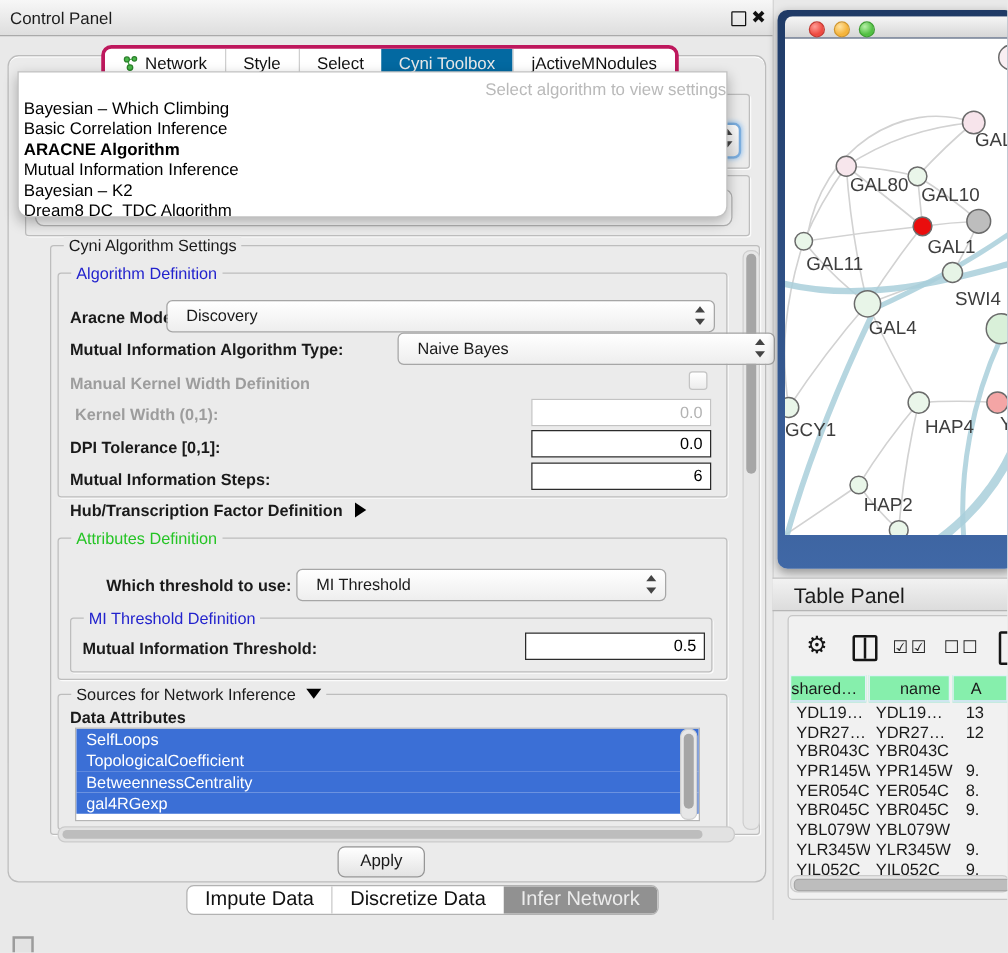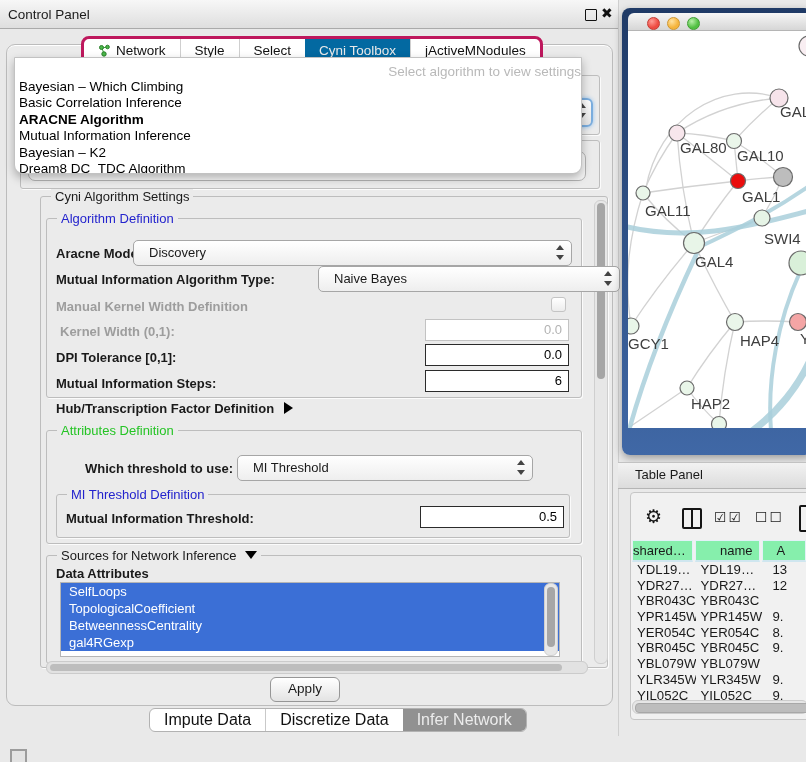--- a/index.html
+++ b/index.html
@@ -92,21 +92,21 @@
     border-radius:6px 0 0 0;border-bottom:1px solid #b5b5b5;}
   .light{position:absolute;top:3.5px;width:11px;height:11px;border-radius:50%;}
   .light.red{left:19px;background:radial-gradient(circle at 35% 30%,#ff9d96,#ee4b42 60%);border:1px solid #c43b34;}
   .light.yellow{left:39px;background:radial-gradient(circle at 35% 30%,#ffe2a0,#f5b43c 60%);border:1px solid #cf9630;}
   .light.green{left:59px;background:radial-gradient(circle at 35% 30%,#b7f0a8,#52c043 60%);border:1px solid #3f9e33;}
   .nw-canvas{left:628px;top:31px;width:178px;height:397px;background:#fff;overflow:hidden;}
 
   
   .tp-titlebar{left:618px;top:462px;width:188px;height:25px;background:linear-gradient(#f2f2f2,#dcdcdc);
     border-top:1px solid #c2c2c2;border-bottom:1px solid #b5b5b5;}
-  .tp-title{left:635px;top:467px;font-size:13px;}
+  .tp-title{left:635px;top:467px;font-size:17px;}
   .tp-body{left:630px;top:492px;width:200px;height:226px;background:#f1f1f1;border:1px solid #c6c6c6;border-radius:4px;}
   .gear-icon{left:645px;top:505px;font-size:19px;color:#151515;}
   .cols-icon{left:682px;top:508px;width:16px;height:17px;border:2.4px solid #151515;border-radius:2px;}
   .cols-icon:before{content:"";position:absolute;left:6.5px;top:0;width:2.4px;height:100%;background:#151515;}
   .cc-icon{left:714px;top:509px;font-size:14px;letter-spacing:2px;color:#222;}
   .uu-icon{left:755px;top:509px;font-size:14px;letter-spacing:2px;color:#222;}
   .doc-icon{left:799px;top:505px;width:13px;height:23px;border:2.4px solid #151515;border-radius:2px;background:#f1f1f1;}
   .tbl{left:632px;top:540px;width:174px;height:162px;overflow:hidden;}
   .tbl-hrow{display:flex;height:22px;}
   .tbl-hcell{background:#86efac;border:1px solid #e3f1f7;border-bottom:2px solid #cfe6ef;

